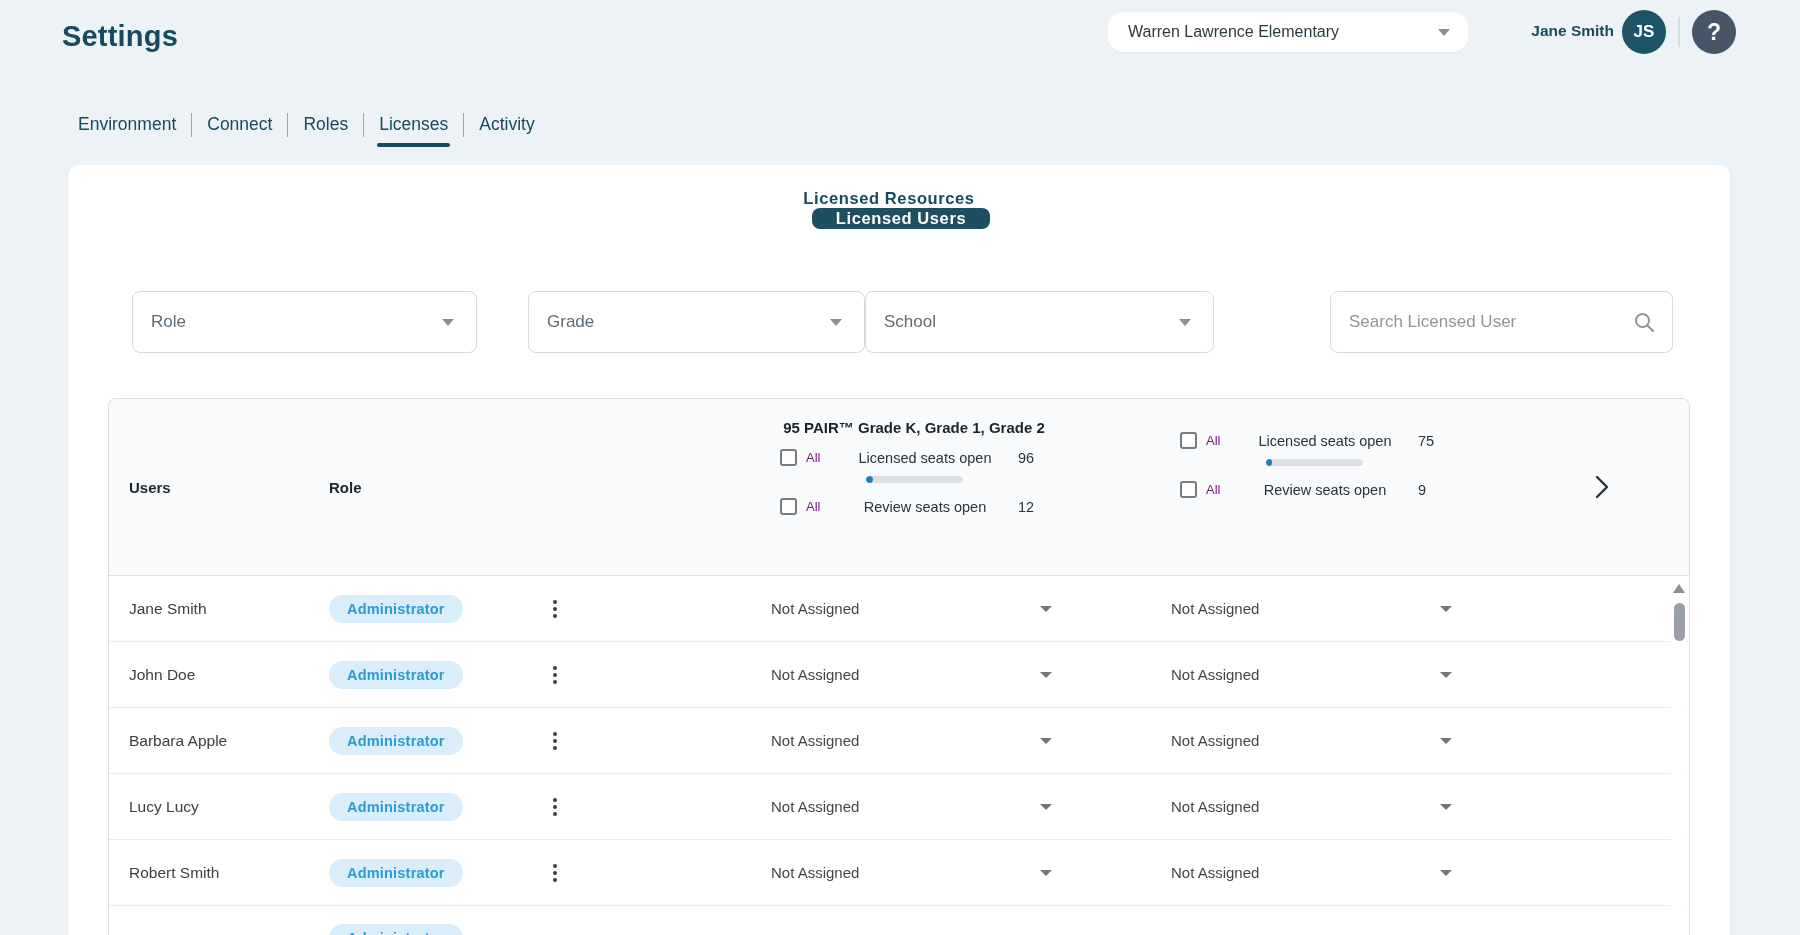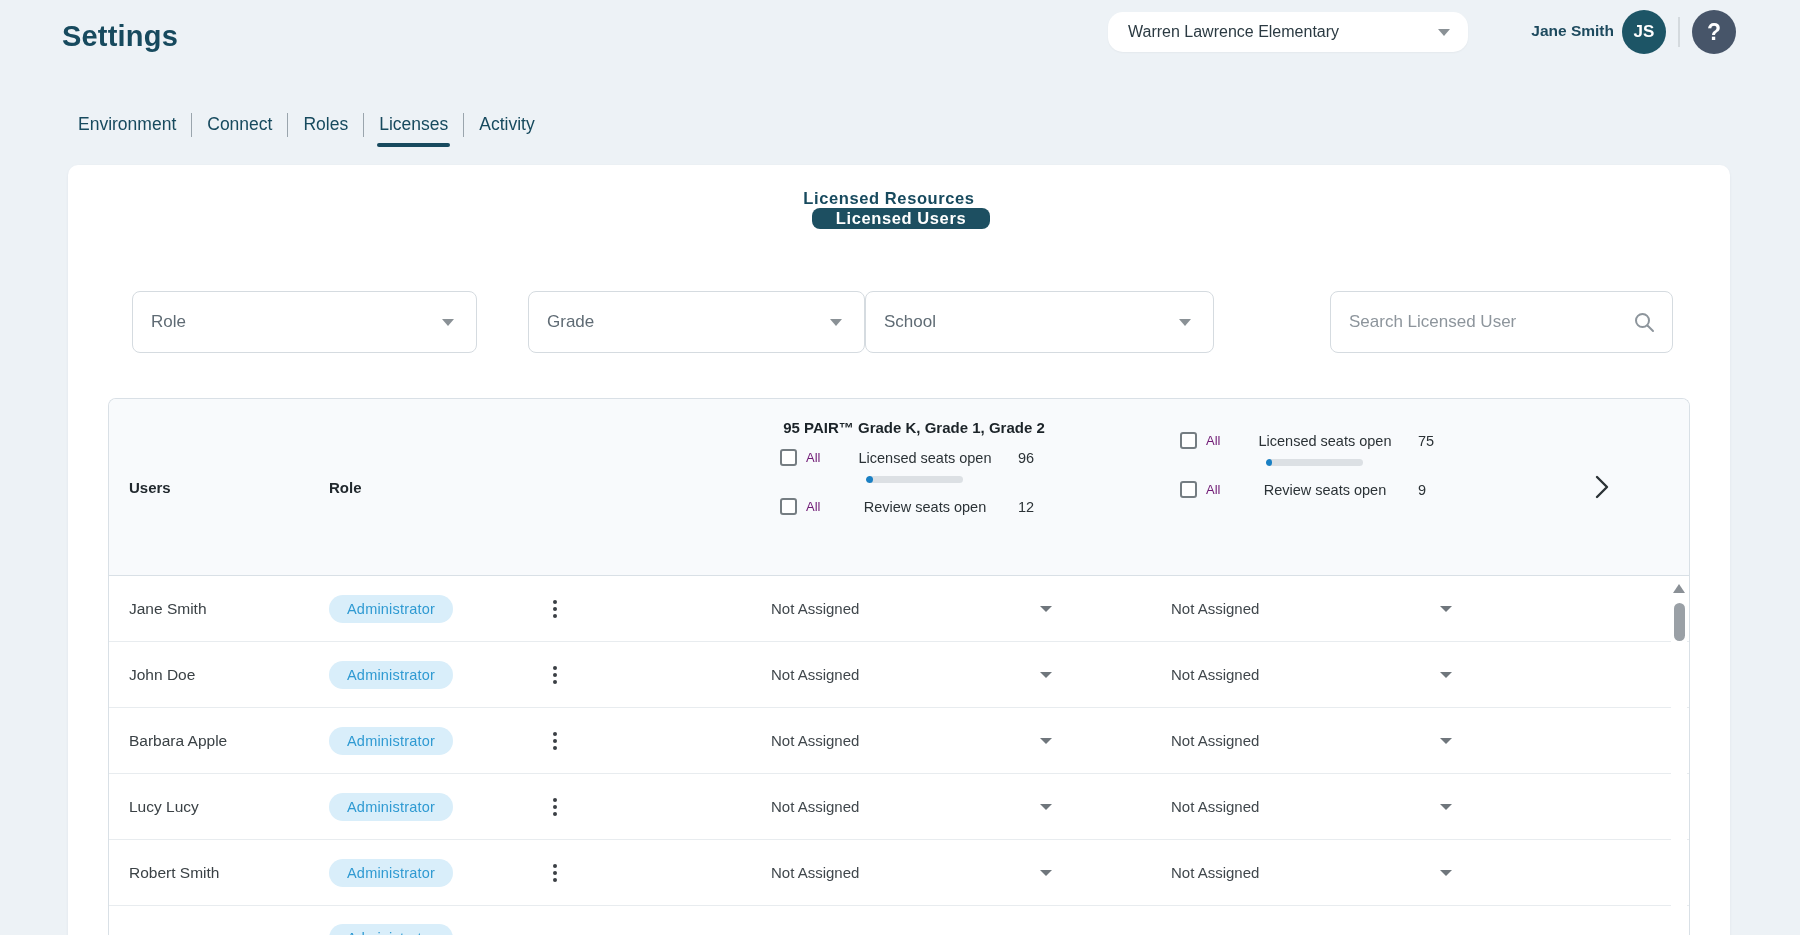--- a/index.html
+++ b/index.html
@@ -137,21 +137,21 @@
   .chevron-right-btn {
     background:none; border:none; cursor:pointer; align-self:center; justify-self:center;
     padding:6px; line-height:0;
   }
 
   
   .trow { height:66px; align-items:center; border-bottom:1px solid #e8ecef; background:#fff; }
   .trow:last-child { border-bottom:none; }
   .cell-name { font-size:15.5px; color:#3a4145; }
   .badge {
-    display:inline-block; background:#d9eefa; color:#2f9ad2; font-weight:normal;
+    display:inline-block; background:#d9eefa; color:#2f9ad2; font-weight:bold;
     font-size:14.5px; padding:6px 18px; border-radius:16px; letter-spacing:.2px;
   }
   .kebab-btn {
     background:none; border:none; cursor:pointer; margin-left:62px; width:24px; height:28px;
     display:flex; flex-direction:column; align-items:center; justify-content:center; gap:3px;
   }
   .kebab-btn i { width:4px; height:4px; border-radius:50%; background:#3a3f44; }
   .assign-select {
     display:flex; align-items:center; justify-content:space-between;
     padding:0 62px 0 57px; cursor:pointer; height:100%;

